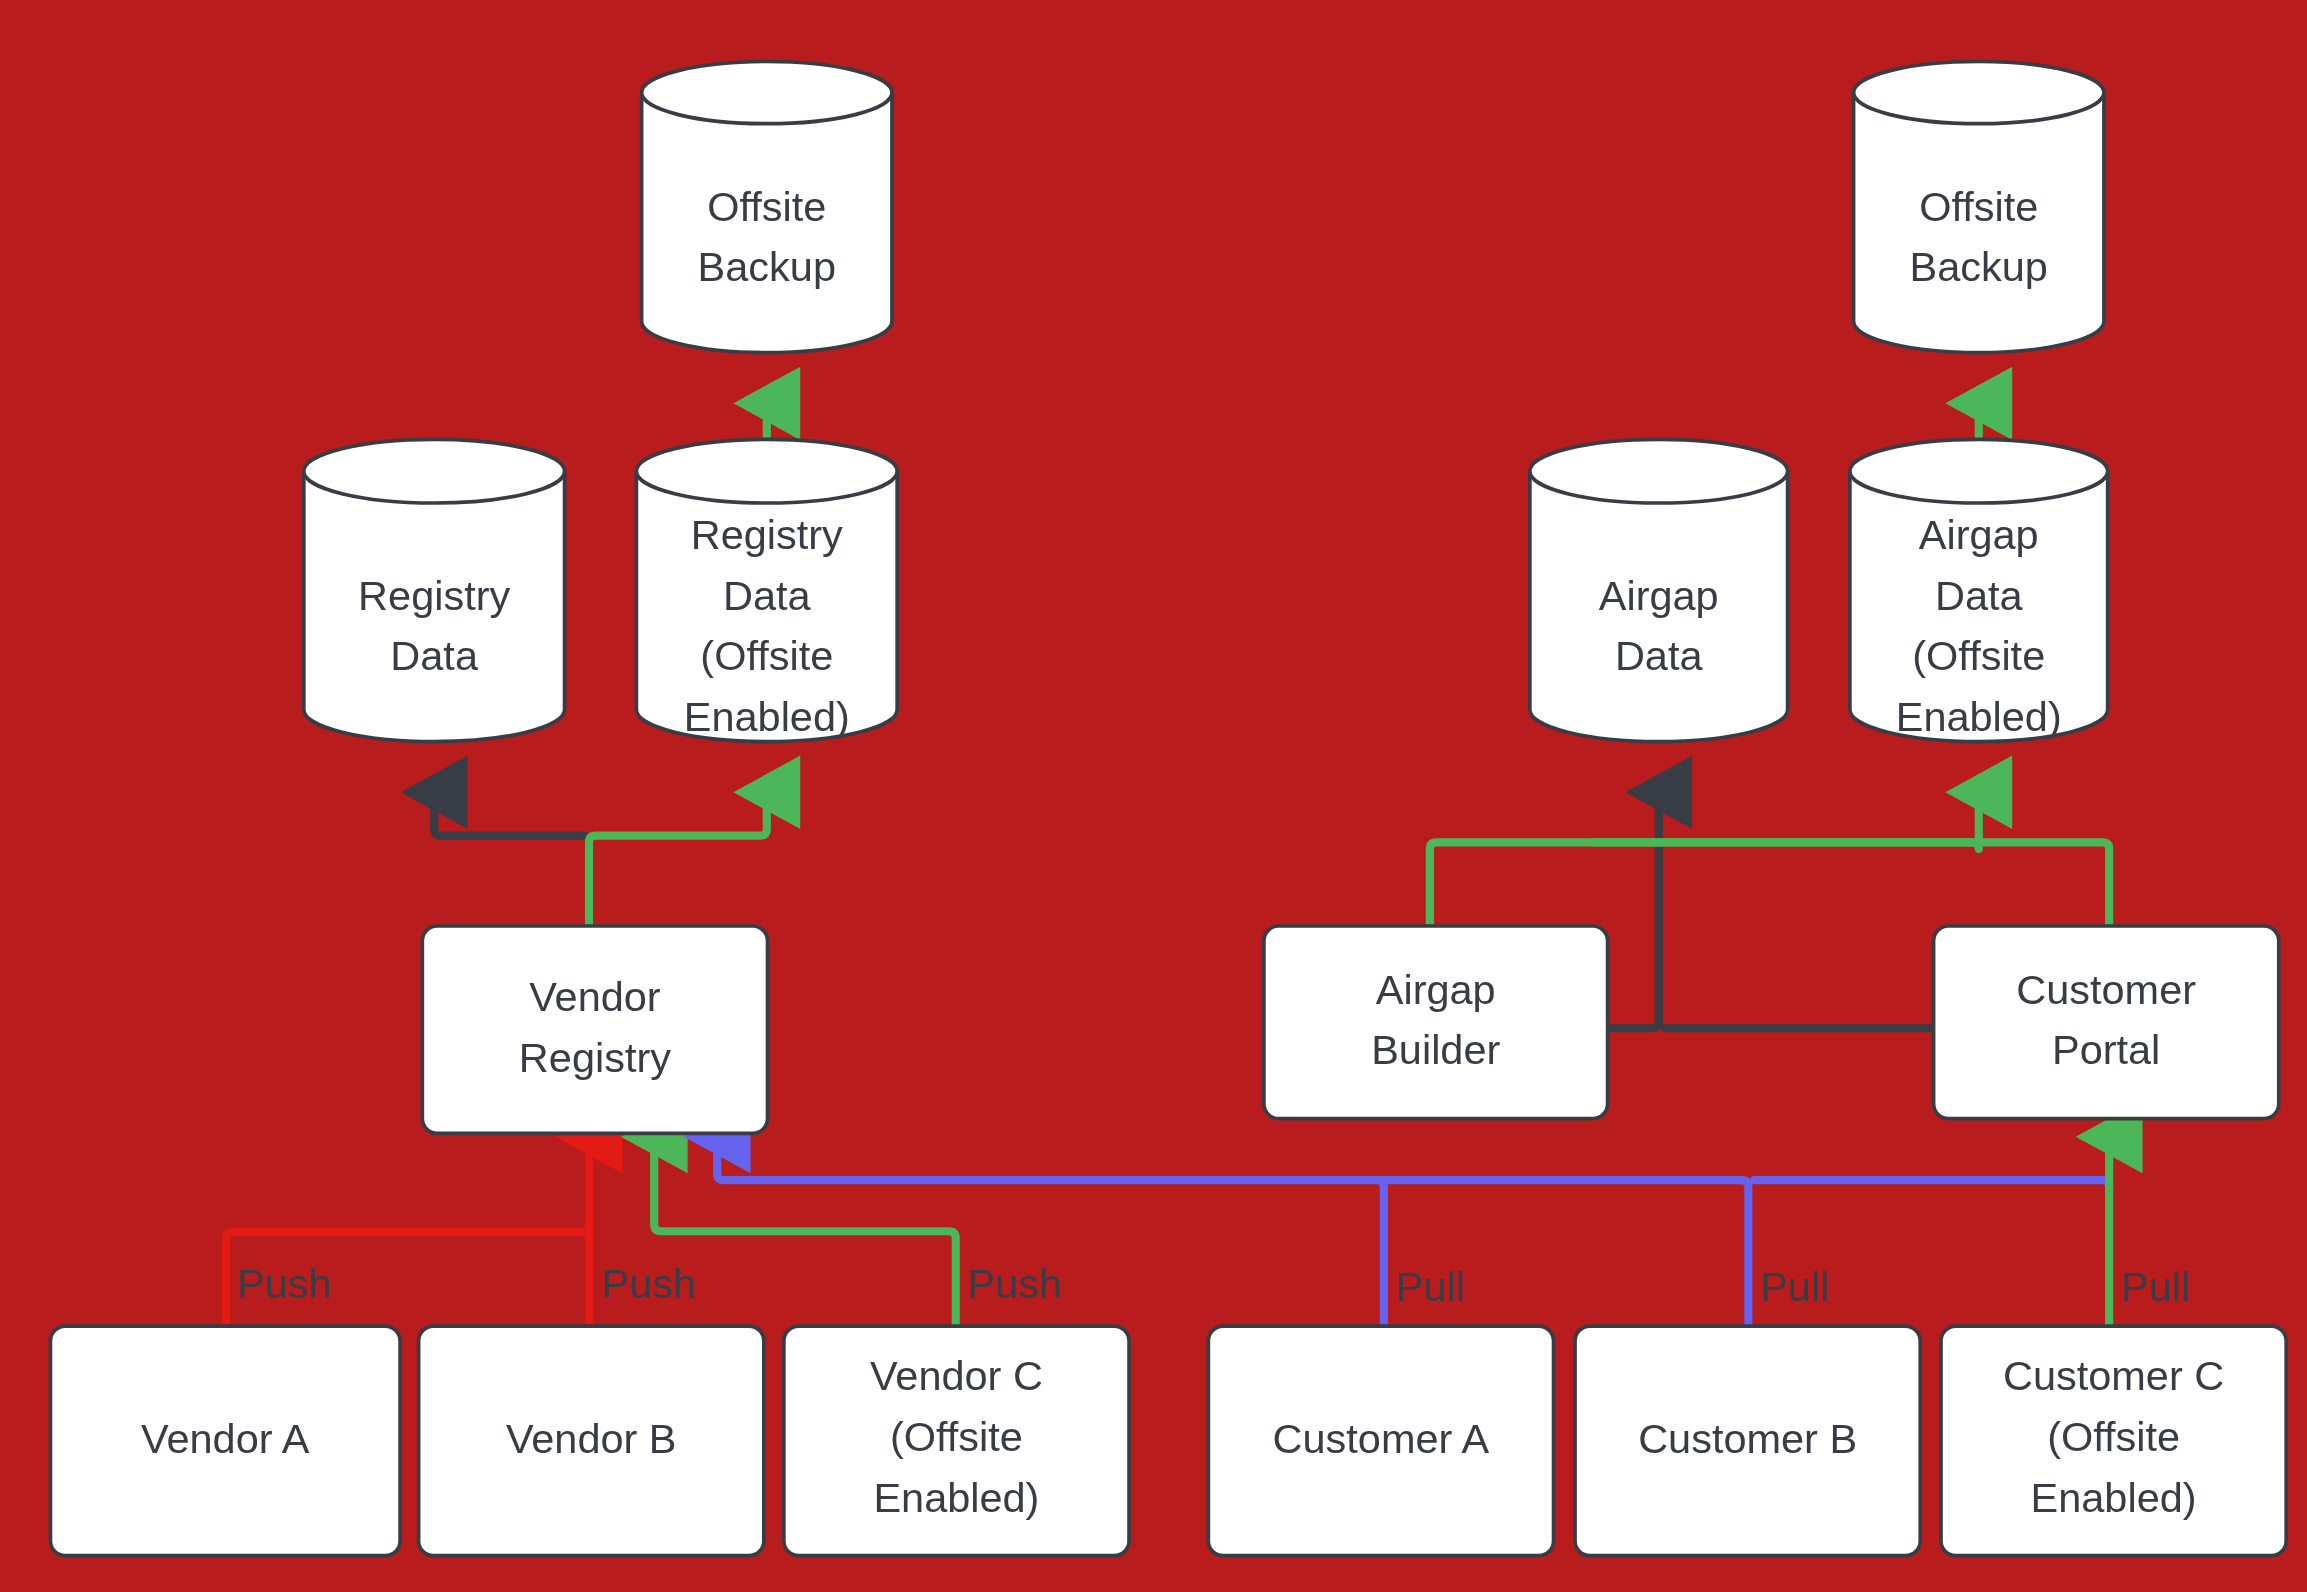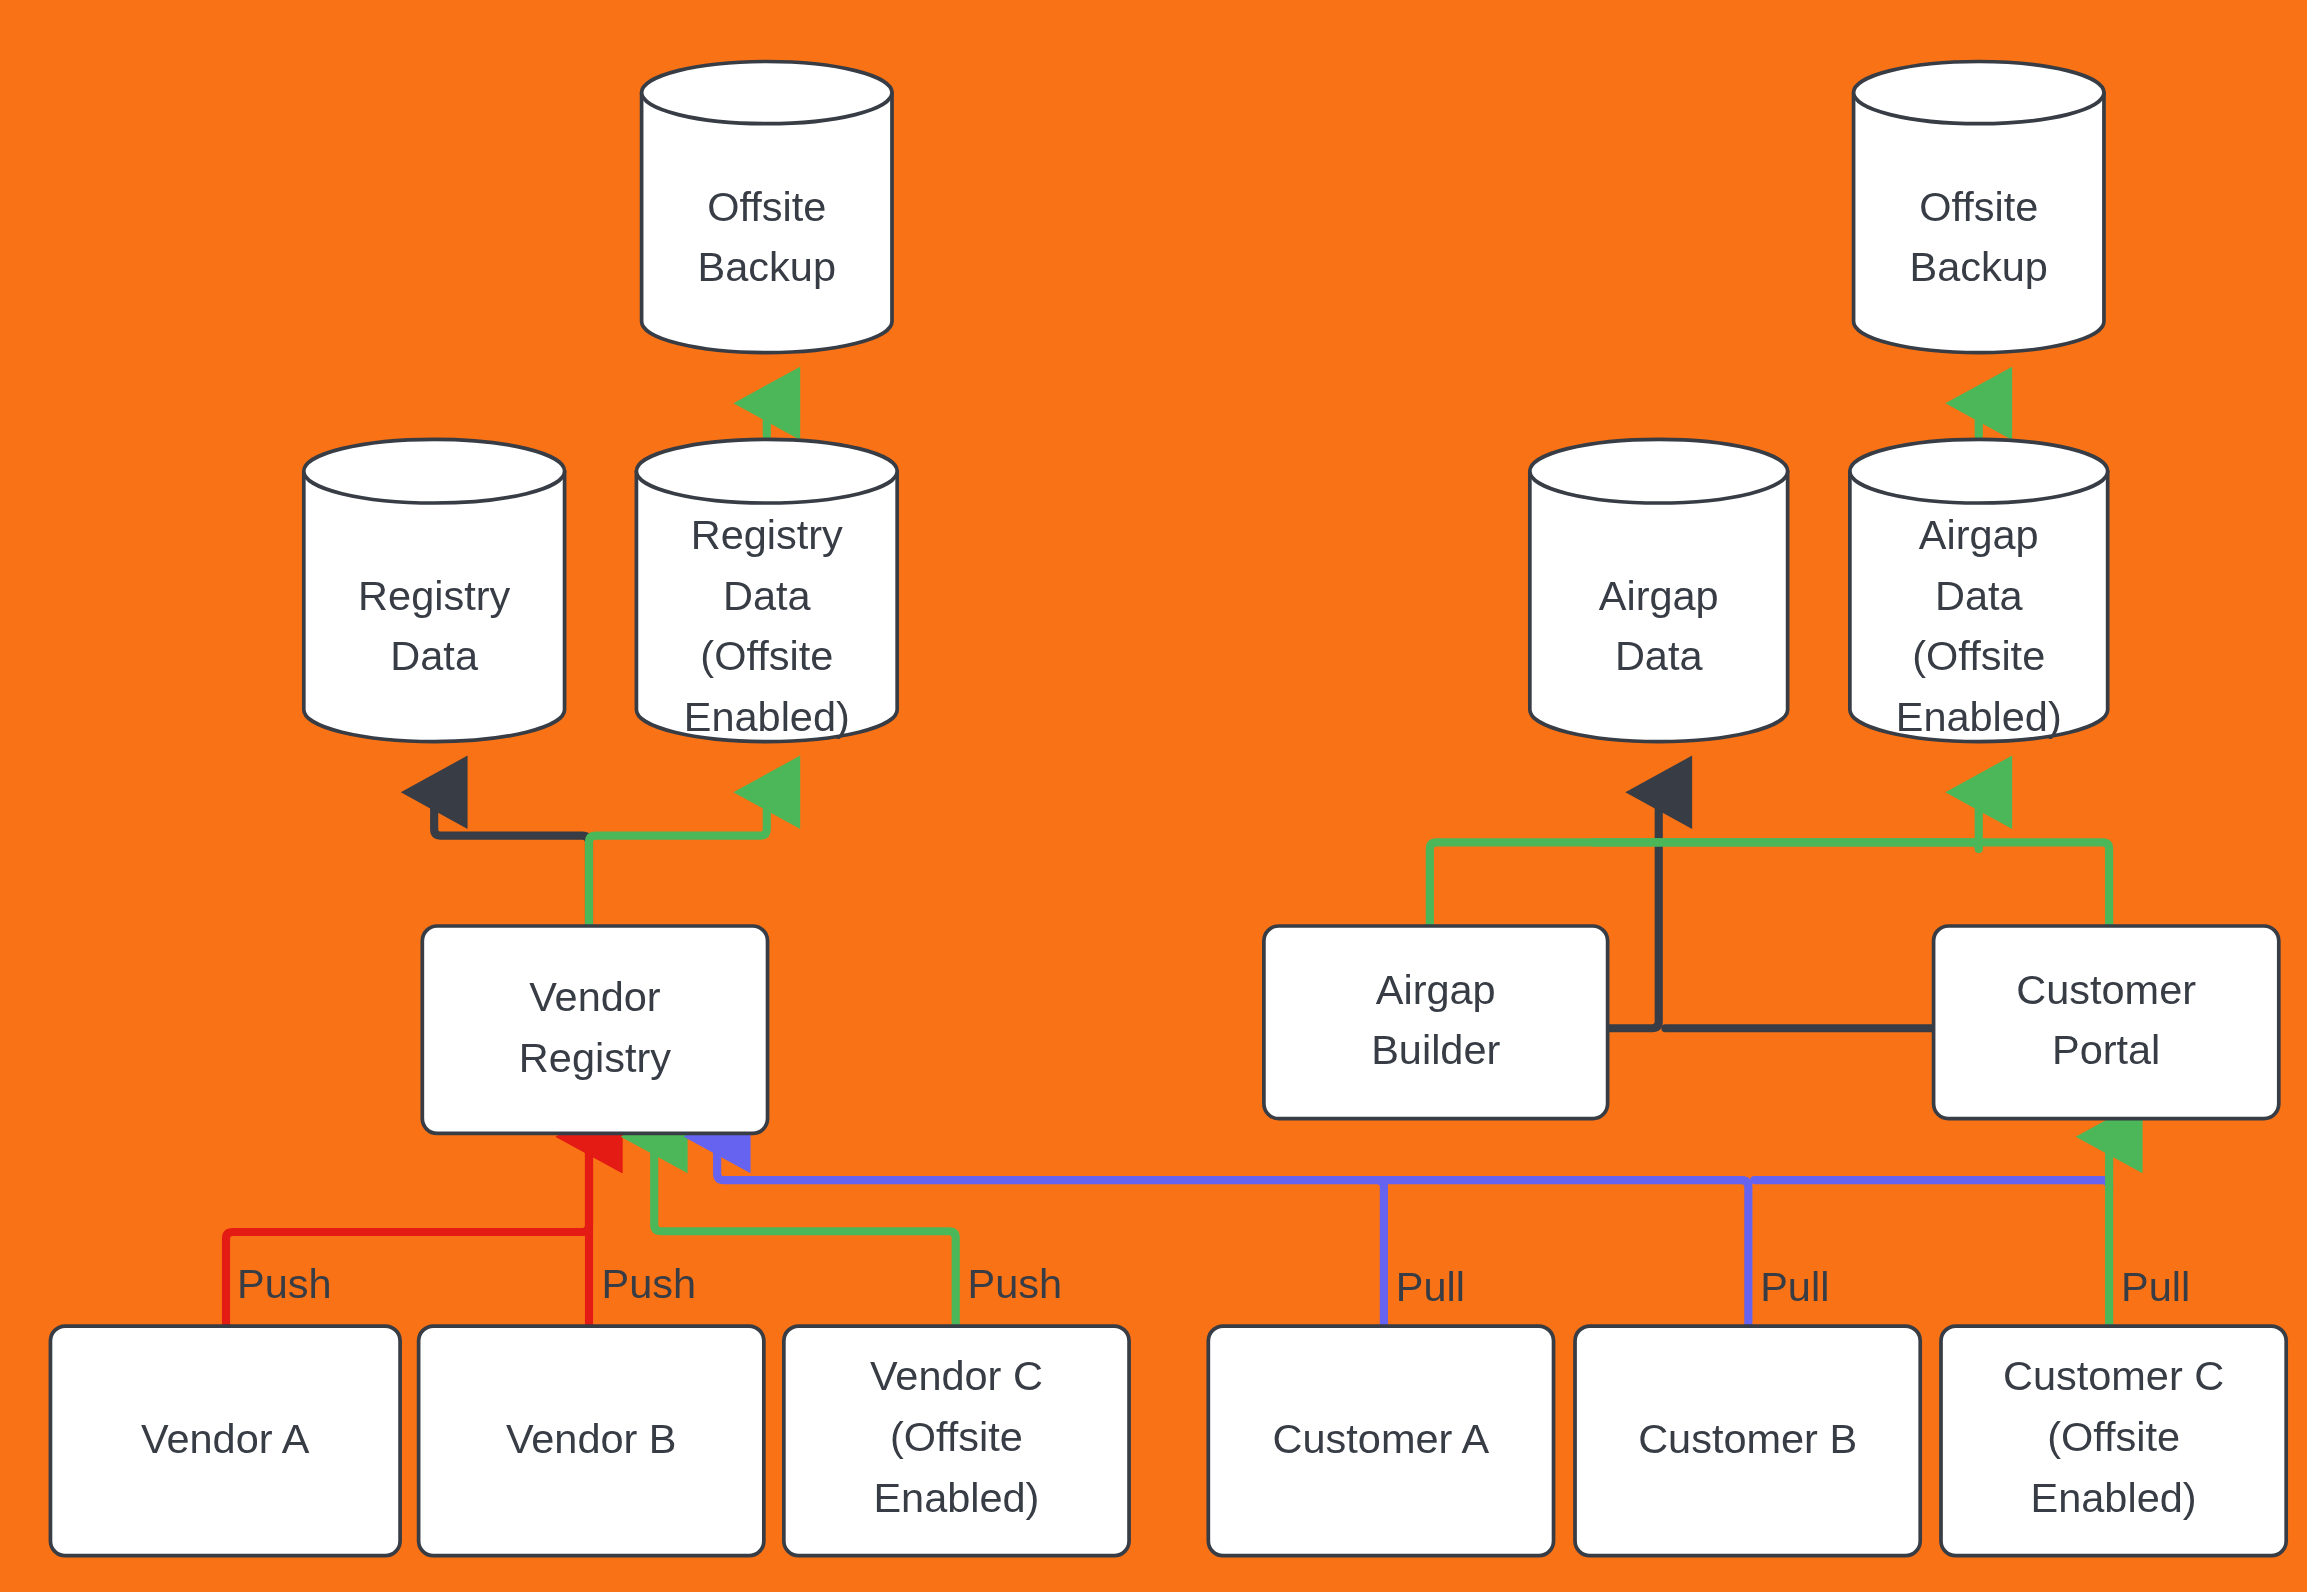--- a/index.html
+++ b/index.html
@@ -10,21 +10,21 @@
   body {
     width: 2307px;
     height: 1592px;
     font-family: "Liberation Sans", sans-serif;
     overflow: hidden;
   }
   #diagram-root {
     position: relative;
     width: 2307px;
     height: 1592px;
-    background: #f97316;
+    background: #b91c1c;
   }
   svg.canvas {
     position: absolute;
     top: 0;
     left: 0;
     width: 2307px;
     height: 1592px;
     display: block;
   }
   .node-shape {

